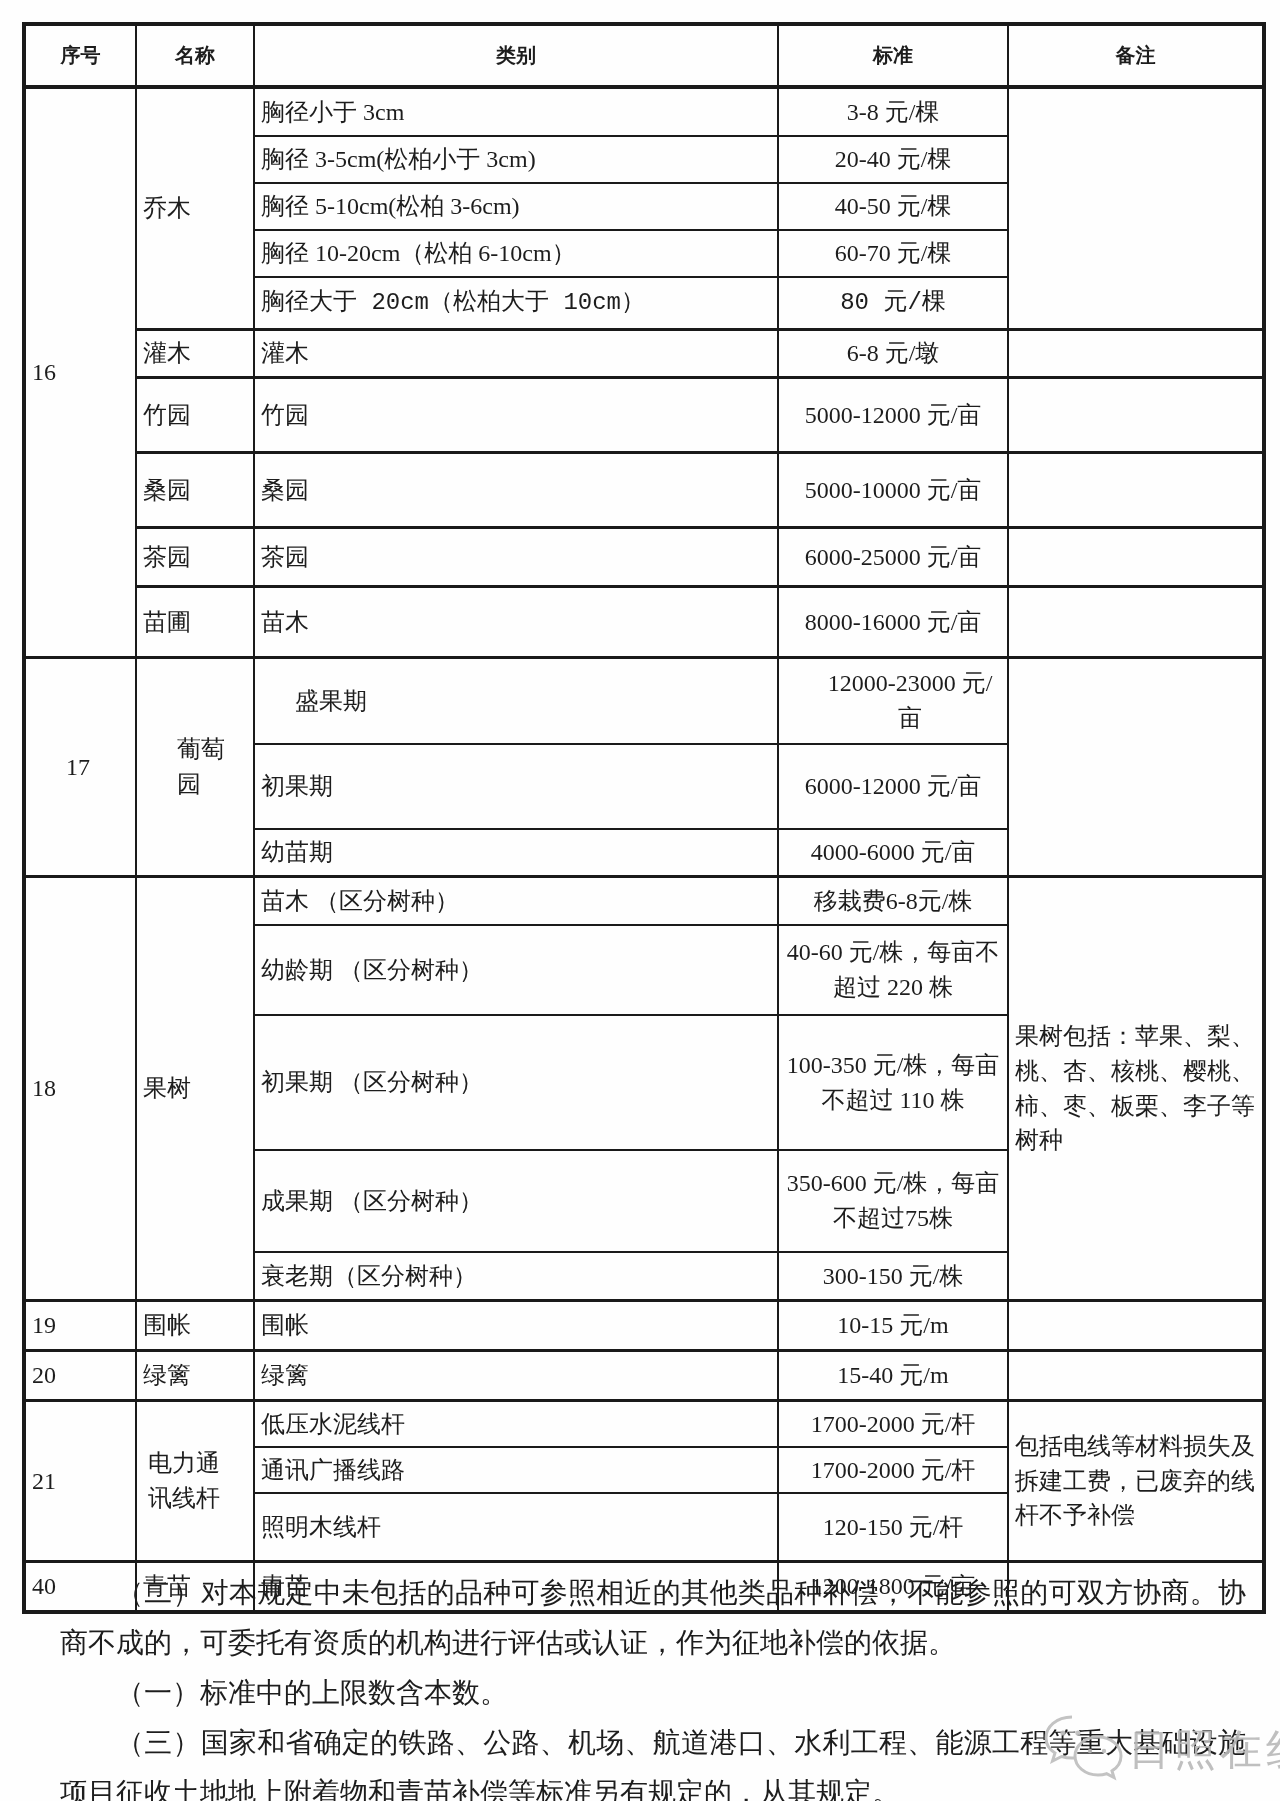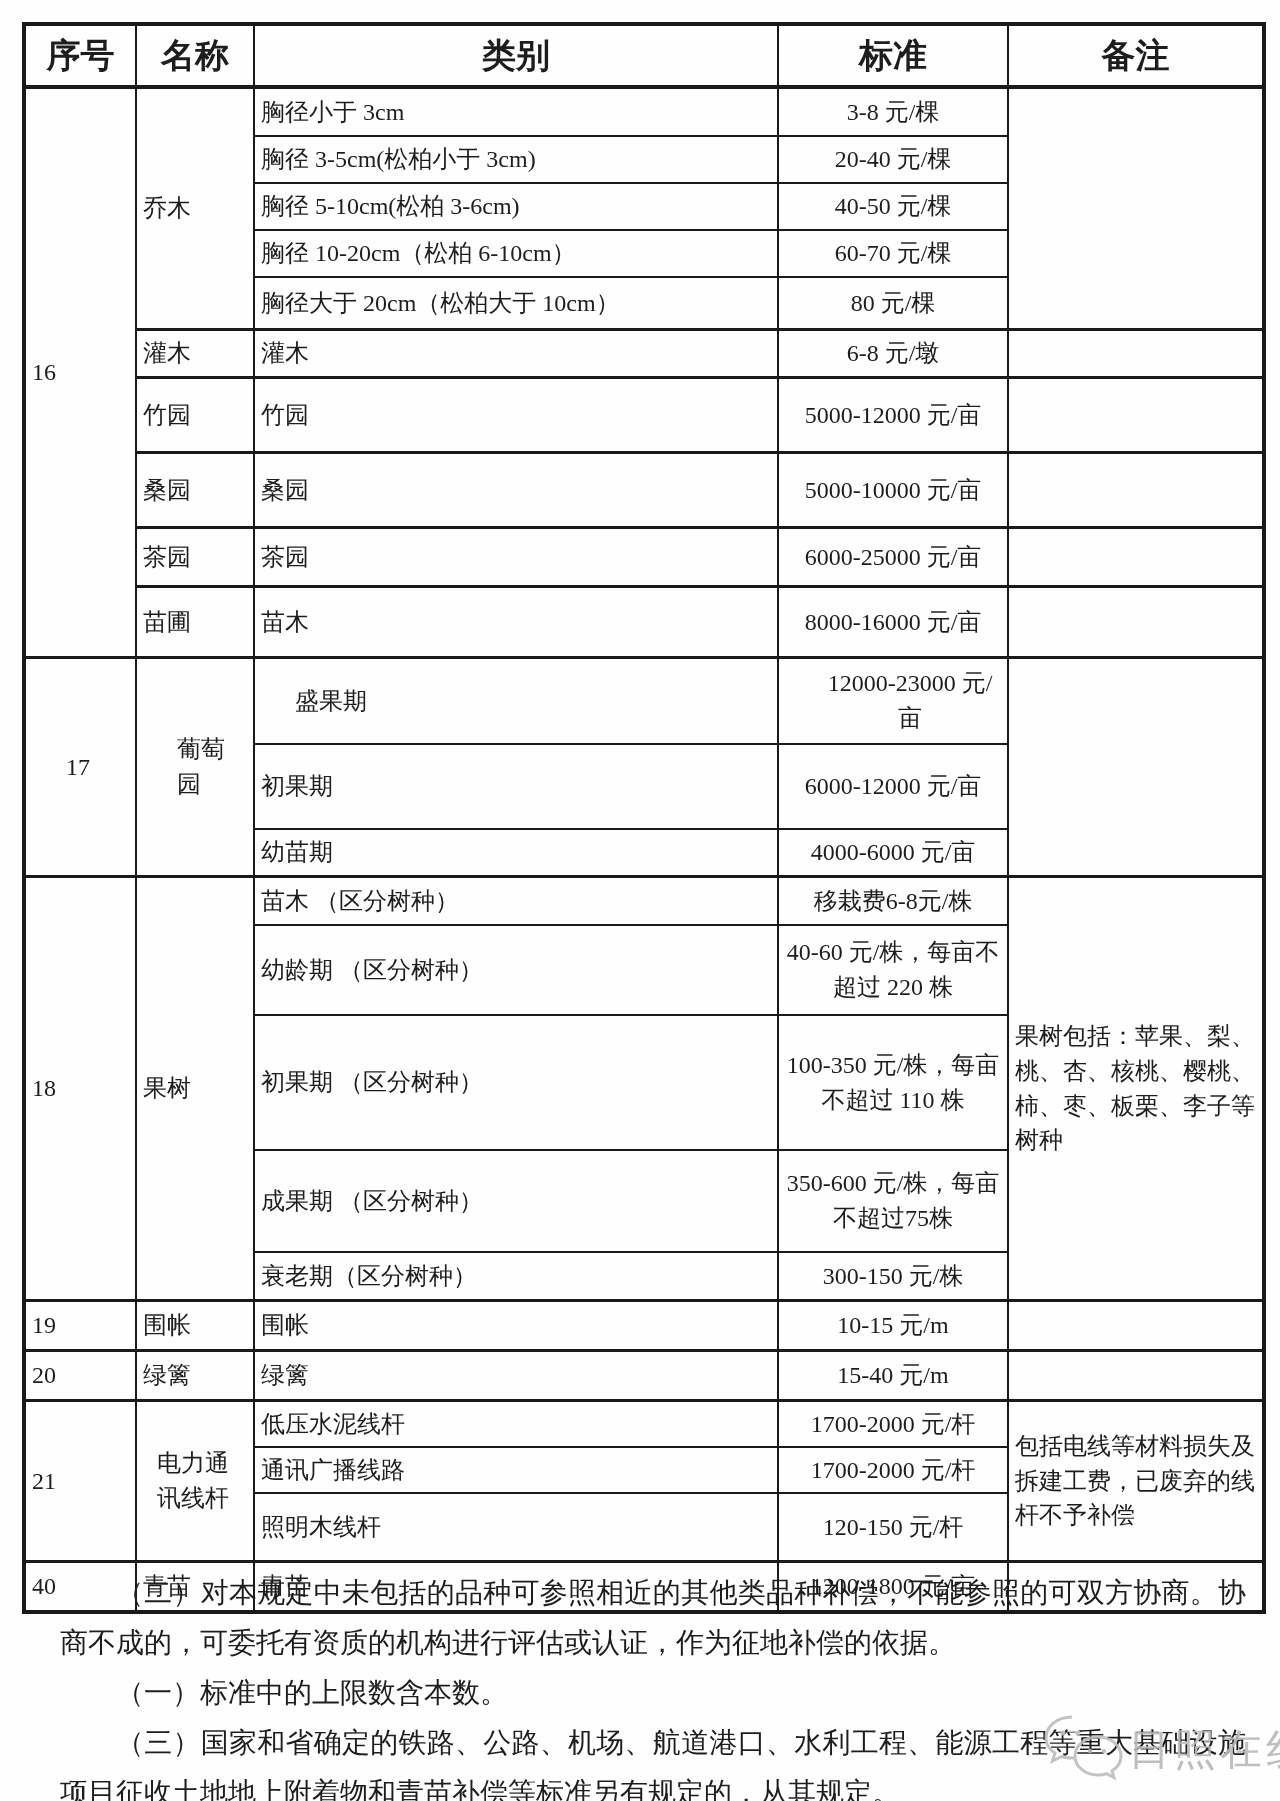--- a/index.html
+++ b/index.html
@@ -12,34 +12,34 @@
     position:absolute; left:22px; top:22px; width:1240px;
     border-collapse:collapse; table-layout:fixed;
     border:4px solid #1a1a1a;
   }
   table.comp th, table.comp td {
     border:2px solid #1a1a1a;
     font-weight:normal; font-size:24px; line-height:1.45;
     padding:2px 6px; overflow:hidden;
   }
   table.comp th {
-    font-size:34px; font-weight:bold; text-align:center; height:55px;
+    font-size:20px; font-weight:bold; text-align:center; height:55px;
     border-bottom:4px solid #1a1a1a;
   }
   td.no, td.nm { vertical-align:middle; }
   td.no { font-size:25px; }
   td.ct { text-align:left; vertical-align:middle; padding-left:13px; }
   td.st { text-align:center; vertical-align:middle; line-height:1.55; }
   td.rm { text-align:left; vertical-align:middle; padding:6px 14px; line-height:1.78;margin-top:43px; }
-  td.nm.wrap3 { padding:0 20px; }
+  td.nm.wrap3 { padding:0 11px; }
   tr.gt td { border-top:3.5px solid #1a1a1a; }
   
   tr.hA  td { height:42px; }  
   tr.hB  td { height:41px; }
-  tr.hC  td { height:46px; }
+  tr.hC  td { height:46px;font-family:Liberation Mono, monospace; }
   tr.hD  td { height:68px; }
   tr.hE  td { height:52px; }
   tr.hF  td { height:64px; }
   tr.hG  td { height:80px;padding-left:40px; }
   tr.hG2 td { height:79px; }
   tr.hH  td { height:84px; }
   tr.hI  td { height:129px; }
   tr.hJ  td { height:96px; }
   tr.hK  td { height:43px; }
   tr.hL  td { height:40px; }

